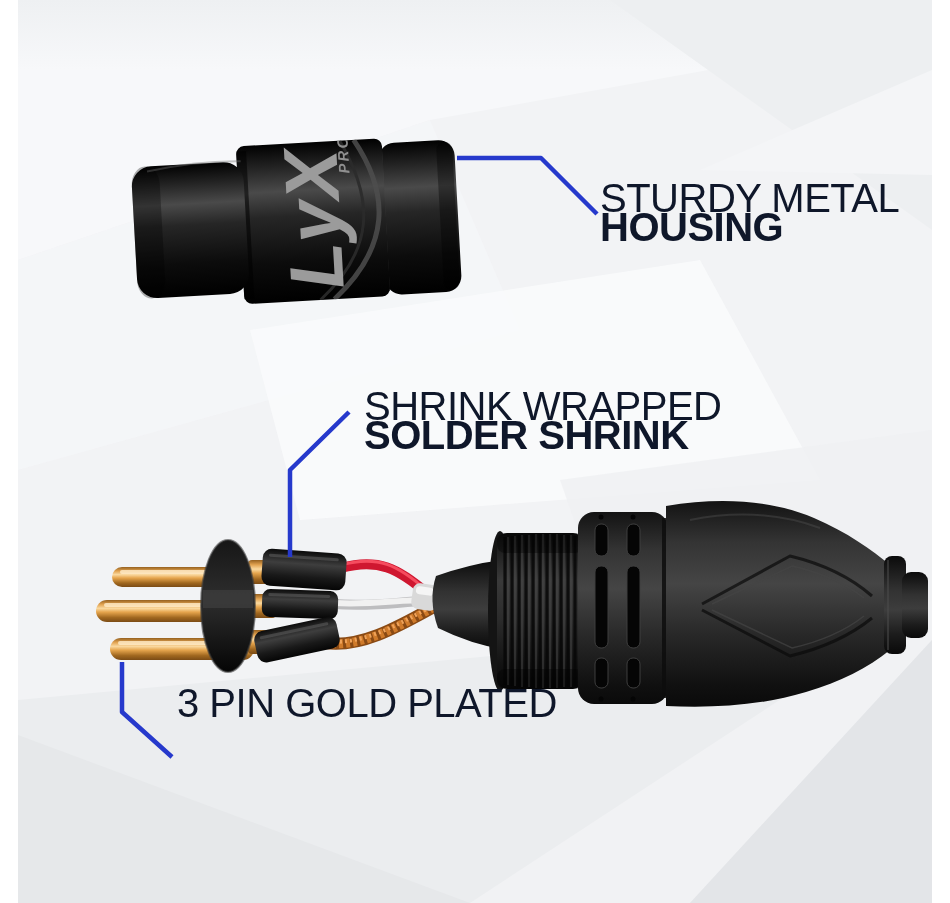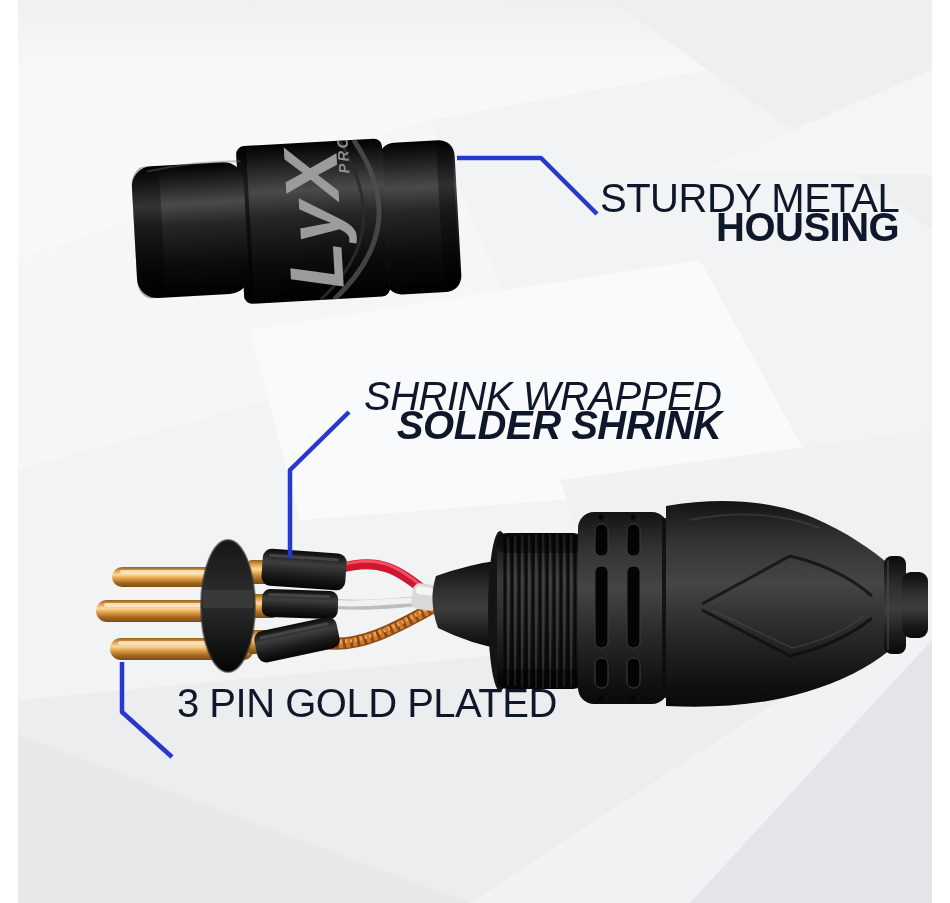--- a/index.html
+++ b/index.html
@@ -1,20 +1,20 @@
 <!DOCTYPE html>
 <html><head>
 <meta charset="utf-8">
 <style>
   html,body{margin:0;padding:0;}
   body{width:950px;height:903px;background:#ffffff;font-family:"Liberation Sans",sans-serif;position:relative;overflow:hidden;}
   .stage{position:absolute;left:0;top:0;width:950px;height:903px;}
   svg{position:absolute;left:0;top:0;}
   .callout{position:absolute;color:#0f172a;font-size:40px;line-height:29px;letter-spacing:-0.5px;white-space:nowrap;}
-  .callout .l2{font-weight:700;text-align:right;}
+  .callout .l2{font-weight:700;}
 </style>
 </head>
 <body>
 
 <div class="stage">
 
 <svg width="950" height="903" viewBox="0 0 950 903">
   <defs>
     <linearGradient id="gMetal" x1="0" y1="0" x2="0" y2="1">
       <stop offset="0" stop-color="#010101"></stop>
@@ -214,21 +214,21 @@
     <polyline points="349,412 290,470 290,557" stroke="#2639cc"></polyline>
     <polyline points="122,662 122,712 172,757" stroke="#2639cc"></polyline>
   </g>
 </svg>
 
 <div class="callout" style="left:600px;top:184px;">
   <div class="l1">STURDY METAL</div>
   <div class="l2">HOUSING</div>
 </div>
 
-<div class="callout" style="left:364px;top:382px;font-style:italic;">
+<div class="callout" style="left:364px;top:392px;">
   <div class="l1">SHRINK WRAPPED</div>
   <div class="l2">SOLDER SHRINK</div>
 </div>
 
 <div class="callout" style="left:177px;top:689px;">
   <div class="l1">3 PIN GOLD PLATED</div>
 </div>
 
 </div>
 

